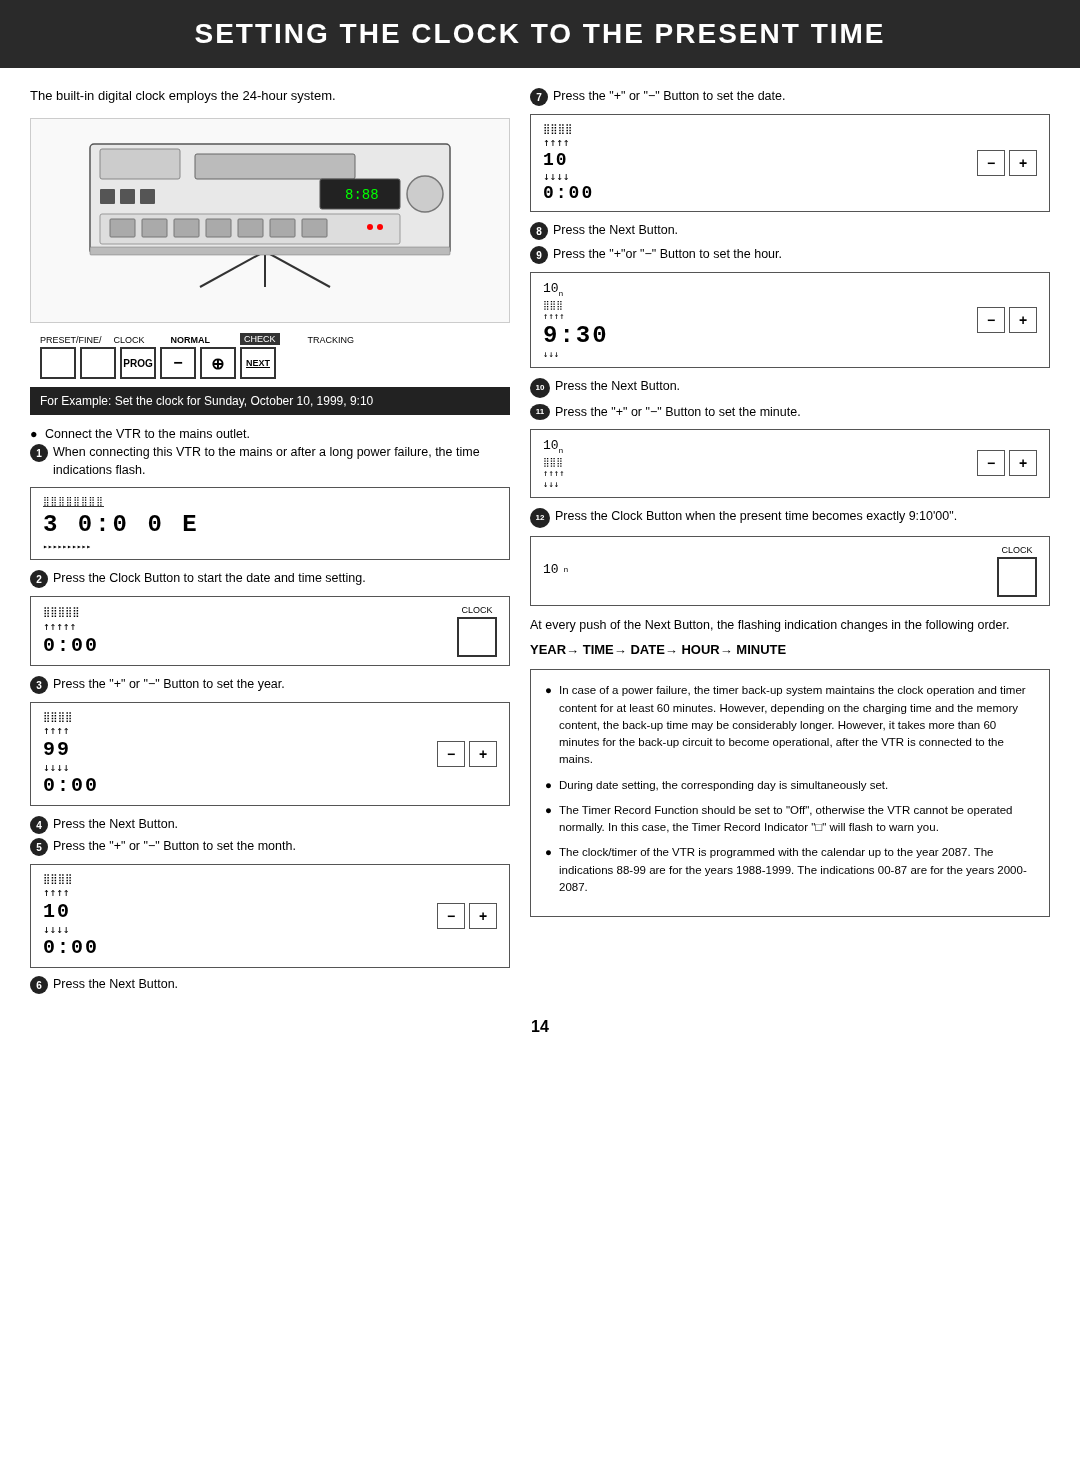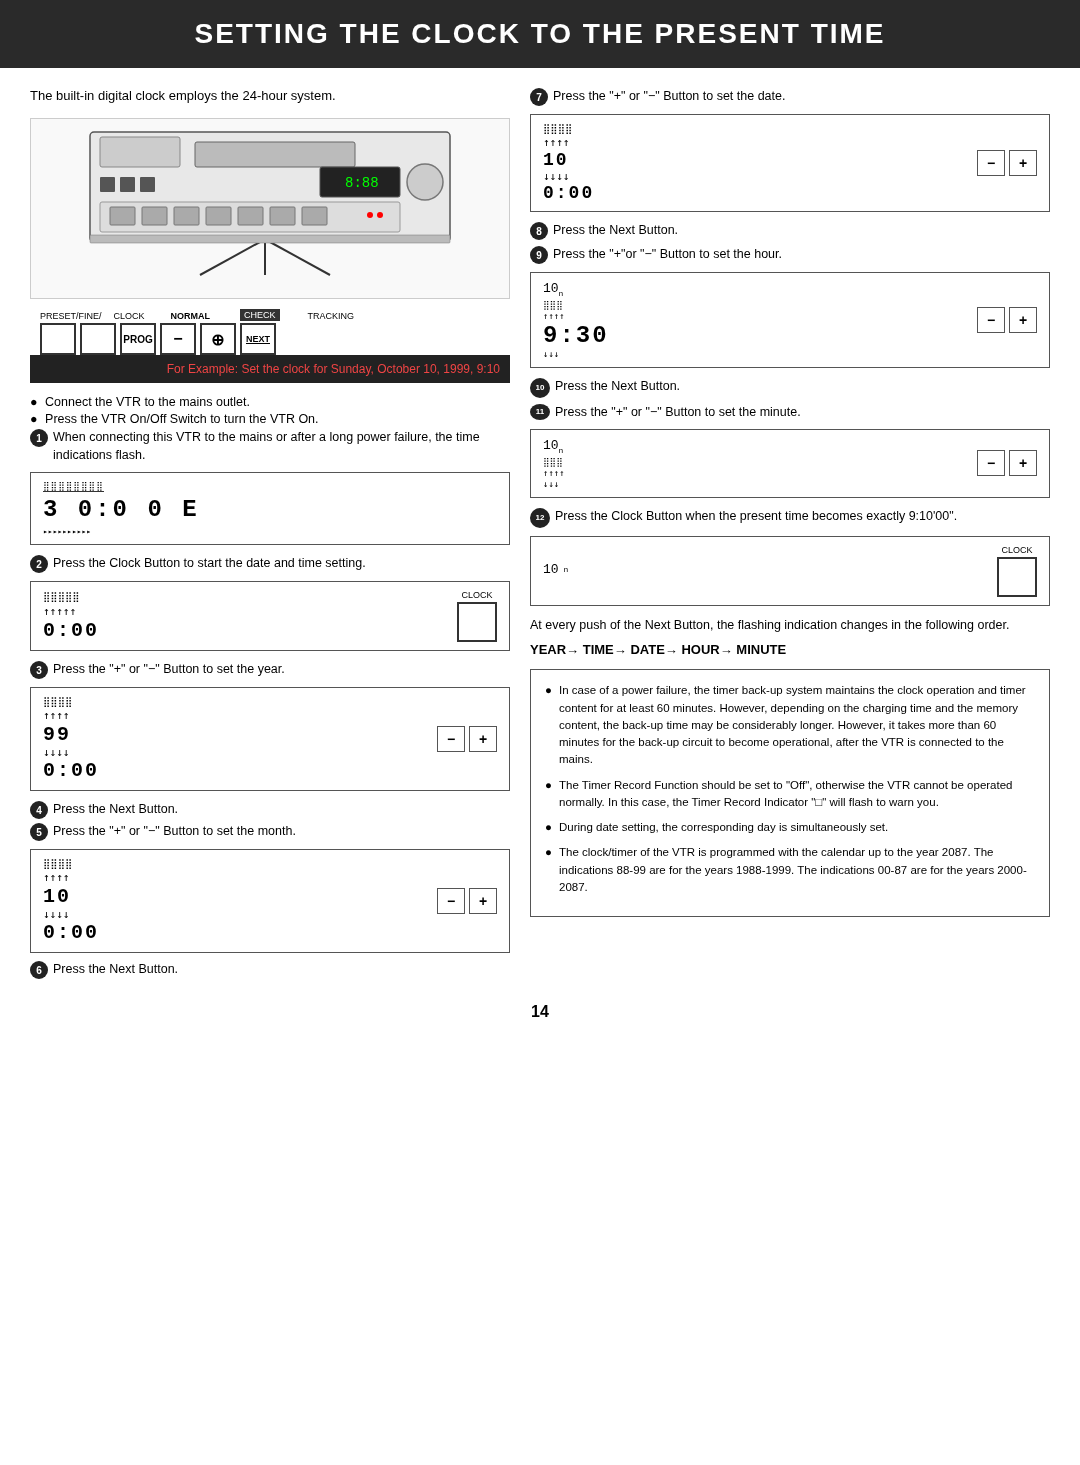--- a/index.html
+++ b/index.html
@@ -43,36 +43,36 @@
     }
 
     .intro-text {
       font-size: 13px;
       margin-bottom: 15px;
     }
 
     
     .vcr-diagram {
       border: 1px solid #ccc;
-      padding: 8px;
+      padding: 20px;
       margin-bottom: 10px;
       text-align: center;
       background: #f9f9f9;
     }
     .vcr-svg {
       width: 380px;
       height: 160px;
     }
 
     
     .control-buttons {
       display: flex;
       align-items: center;
       gap: 4px;
-      margin-bottom: 0;
+      margin-bottom: 8px;
       padding-left: 10px;
     }
     .ctrl-btn {
       border: 2px solid #333;
       background: #fff;
       width: 36px;
       height: 32px;
       display: flex;
       align-items: center;
       justify-content: center;
@@ -86,22 +86,22 @@
       align-items: flex-end;
       font-size: 9.5px;
       gap: 8px;
       margin-bottom: 2px;
       padding-left: 10px;
     }
 
     
     .example-box {
       background: #222;
-      color: #ef4444;
-      text-align: right;
+      color: #ffffff;
+      text-align: left;
       padding: 7px 10px;
       font-size: 12px;
       margin-bottom: 12px;
     }
 
     
     .bullet-item {
       font-size: 12.5px;
       margin-bottom: 3px;
     }
@@ -311,23 +311,20 @@
       </div>
     </div>
 
     <div class="example-box">
       <span>For Example:  Set the clock for Sunday, October 10, 1999, 9:10</span>
     </div>
 
     <div class="bullet-item">
       <span>Connect the VTR to the mains outlet.</span>
     </div>
-    <div class="bullet-item">
-      <span>Press the VTR On/Off Switch to turn the VTR On.</span>
-    </div>
 
     <div class="step">
       <div class="step-row">
         <span class="step-number">1</span>
         <span class="step-text">When connecting this VTR to the mains or after a long power failure, the time indications flash.</span>
       </div>
 
       <div class="display-box">
         <div style="display:flex; flex-direction:column; align-items:flex-start; gap:4px;">
           <div style="display:flex; align-items:center; gap:2px;">
@@ -507,24 +504,24 @@
     </div>
 
     <p style="font-size:12.5px; line-height:1.5; margin-bottom:5px;">At every push of the Next Button, the flashing indication changes in the following order.</p>
     <p class="arrow-chain">YEAR→ TIME→ DATE→ HOUR→ MINUTE</p>
 
     <div class="notes-box">
       <div class="note-item">
         <span>In case of a power failure, the timer back-up system maintains the clock operation and timer content for at least 60 minutes. However, depending on the charging time and the memory content, the back-up time may be considerably longer. However, it takes more than 60 minutes for the back-up circuit to become operational, after the VTR is connected to the mains.</span>
       </div>
       <div class="note-item">
+        <span>During date setting, the corresponding day is simultaneously set.</span>
+      </div>
+      <div class="note-item">
         <span>The Timer Record Function should be set to "Off", otherwise the VTR cannot be operated normally. In this case, the Timer Record Indicator "□" will flash to warn you.</span>
-      </div>
-      <div class="note-item">
-        <span>During date setting, the corresponding day is simultaneously set.</span>
       </div>
       <div class="note-item">
         <span>The clock/timer of the VTR is programmed with the calendar up to the year 2087. The indications 88-99 are for the years 1988-1999. The indications 00-87 are for the years 2000-2087.</span>
       </div>
     </div>
 
   </div>
 </div>
 
 <div class="page-number">14</div>

